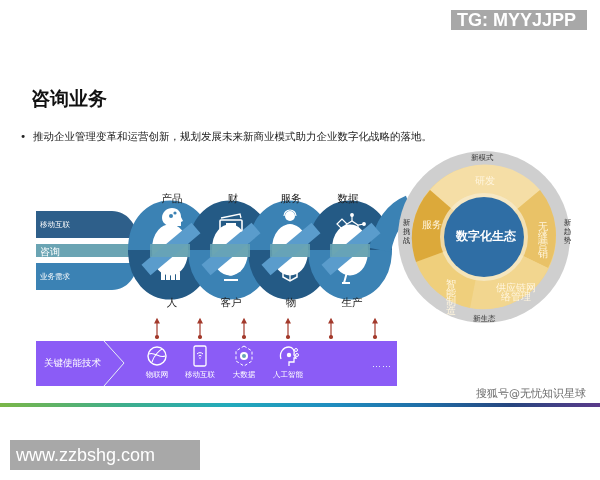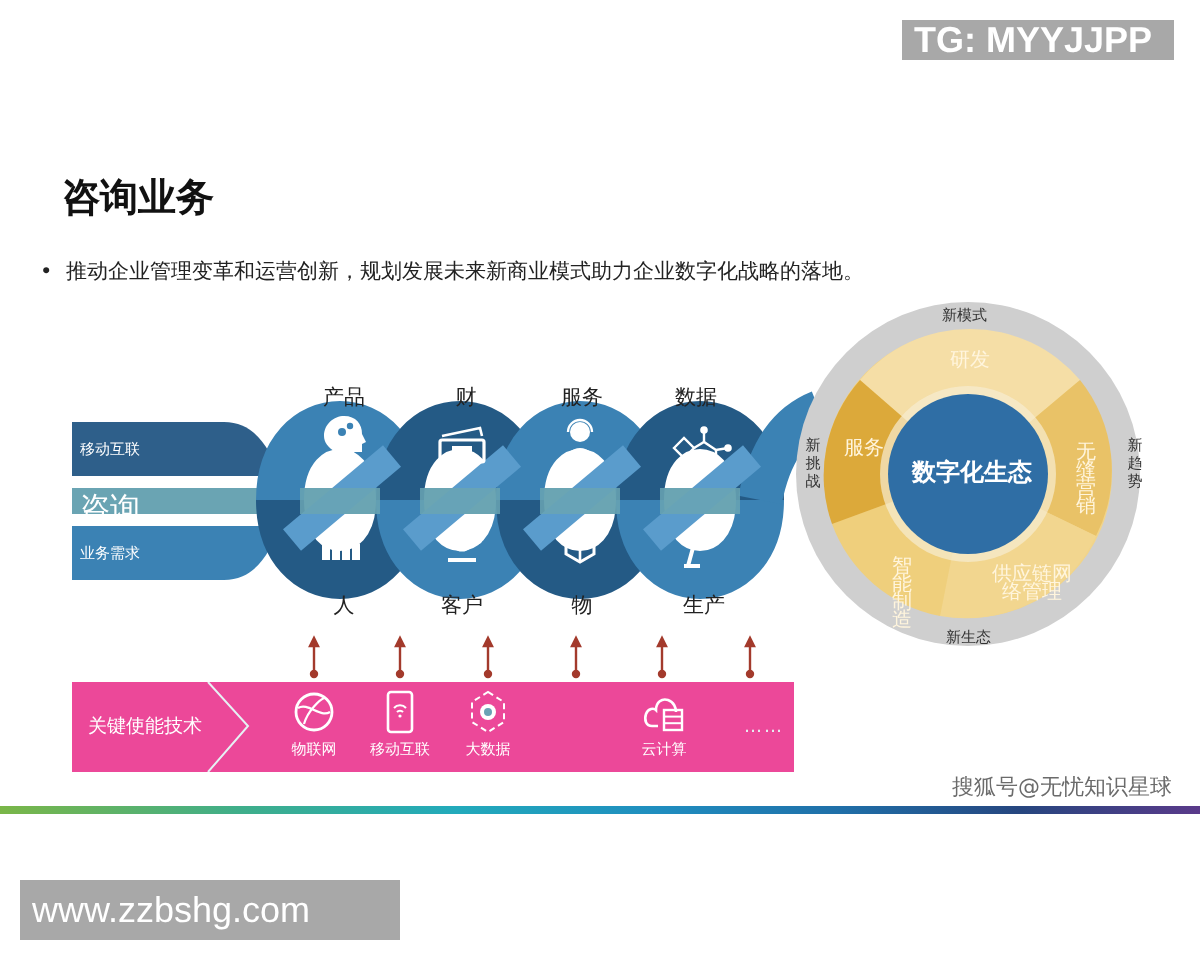--- a/index.html
+++ b/index.html
@@ -29,21 +29,21 @@
   #wave-svg { position:absolute; left:0; top:0; }
 
   .band-label {
     position:absolute; color:#ffffff; font-size:7.5px; white-space:nowrap;
   }
   .top-label, .bottom-label {
     position:absolute; font-size:10.5px; color:#222; transform:translateX(-50%); white-space:nowrap;
   }
 
   #tech-bar {
-    position:absolute; left:36px; top:341px; width:361px; height:45px; background:#ec4899;
+    position:absolute; left:36px; top:341px; width:361px; height:45px; background:#8b5cf6;
     overflow:hidden;
   }
   #tech-bar-title {
     position:absolute; left:8px; top:16px; color:#fff; font-size:9.5px; white-space:nowrap;
   }
   .tech-item {
     position:absolute; top:4px; width:50px; text-align:center; color:#fff;
   }
   .tech-item .icon { display:block; margin:0 auto; width:22px; height:22px; }
   .tech-item .lbl { display:block; font-size:7.5px; margin-top:3px; white-space:nowrap; }
@@ -193,21 +193,21 @@
     <path d="M484 237 L540 190 A72 72 0 0 1 548 268 Z" fill="#e9c267"></path>
     <path d="M484 237 L548 268 A72 72 0 0 1 470 308 Z" fill="#f2d68f"></path>
     <path d="M484 237 L470 308 A72 72 0 0 1 416 262 Z" fill="#efcf7c"></path>
     <path d="M484 237 L416 262 A72 72 0 0 1 430 190 Z" fill="#dca93a"></path>
     <circle cx="484" cy="237" r="44" fill="#f6ecd2" opacity="0.7"></circle>
     <circle cx="484" cy="237" r="40" fill="#2f6ea5"></circle>
   </g>
 </svg>
 
 <span class="band-label" style="left:40px; top:220px;">移动互联</span>
-<span class="band-label" style="left:40px; top:245px; font-size:15px;">咨询</span>
+<span class="band-label" style="left:40px; top:245px; font-size:10px;">咨询</span>
 <span class="band-label" style="left:40px; top:272px;">业务需求</span>
 
 <span class="top-label" style="left:172px; top:192px;">产品</span>
 <span class="top-label" style="left:233px; top:192px;">财</span>
 <span class="top-label" style="left:291px; top:192px;">服务</span>
 <span class="top-label" style="left:348px; top:192px;">数据</span>
 
 <span class="top-label" style="left:172px; top:296px;">人</span>
 <span class="top-label" style="left:231px; top:296px;">客户</span>
 <span class="top-label" style="left:291px; top:296px;">物</span>
@@ -235,28 +235,28 @@
     <span class="lbl">移动互联</span>
   </div>
   <div class="tech-item" style="left:183px;">
     <svg class="icon" viewBox="0 0 22 22">
       <path d="M11 1 L19 6 L19 16 L11 21 L3 16 L3 6 Z" fill="none" stroke="#fff" stroke-width="1" stroke-dasharray="3 2"></path>
       <circle cx="11" cy="11" r="4" fill="#fff"></circle>
       <circle cx="11" cy="11" r="2" fill="#6aa3b5"></circle>
     </svg>
     <span class="lbl">大数据</span>
   </div>
-  <div class="tech-item" style="left:271px;">
-    <svg class="icon" viewBox="0 0 22 22">
-      <path d="M8 18 H5 C2 18 1 15 2 12 C3 9 6 9 7 10 C7 6 10 4 13 5 C16 6 17 9 17 11" fill="none" stroke="#fff" stroke-width="1.3"></path>
-      <rect x="11" y="10" width="9" height="10" fill="none" stroke="#fff" stroke-width="1.2"></rect>
-      <line x1="11" y1="13.3" x2="20" y2="13.3" stroke="#fff"></line>
-      <line x1="11" y1="16.6" x2="20" y2="16.6" stroke="#fff"></line>
-    </svg>
-    <span class="lbl">云计算</span>
+  <div class="tech-item" style="left:227px;">
+    <svg class="icon" viewBox="0 0 22 22">
+      <path d="M4 14 C2 8 6 2 12 2 C16 2 18 6 17 10 L19 13 H17 V17 H12 V21" fill="none" stroke="#fff" stroke-width="1.3"></path>
+      <circle cx="12" cy="10" r="2.2" fill="#fff"></circle>
+      <circle cx="19" cy="5" r="1.5" fill="none" stroke="#fff"></circle>
+      <circle cx="20" cy="10" r="1.5" fill="none" stroke="#fff"></circle>
+    </svg>
+    <span class="lbl">人工智能</span>
   </div>
   <span id="tech-more">……</span>
 </div>
 
 <span id="eco-center">数字化生态</span>
 <span class="ring-label" style="left:471px; top:153px;">新模式</span>
 <span class="ring-label" style="left:563px; top:218px; width:9px; white-space:normal; word-break:break-all;">新趋势</span>
 <span class="ring-label" style="left:473px; top:314px;">新生态</span>
 <span class="ring-label" style="left:402px; top:218px; width:9px; white-space:normal; word-break:break-all;">新挑战</span>
 

